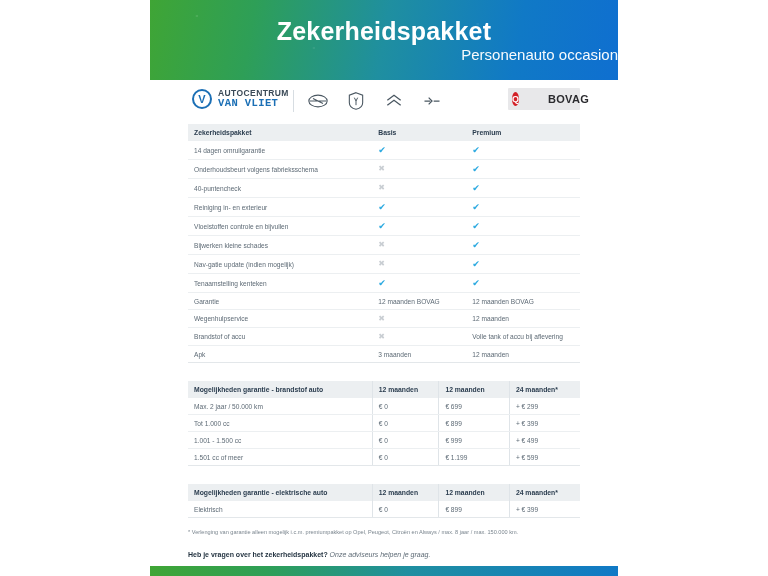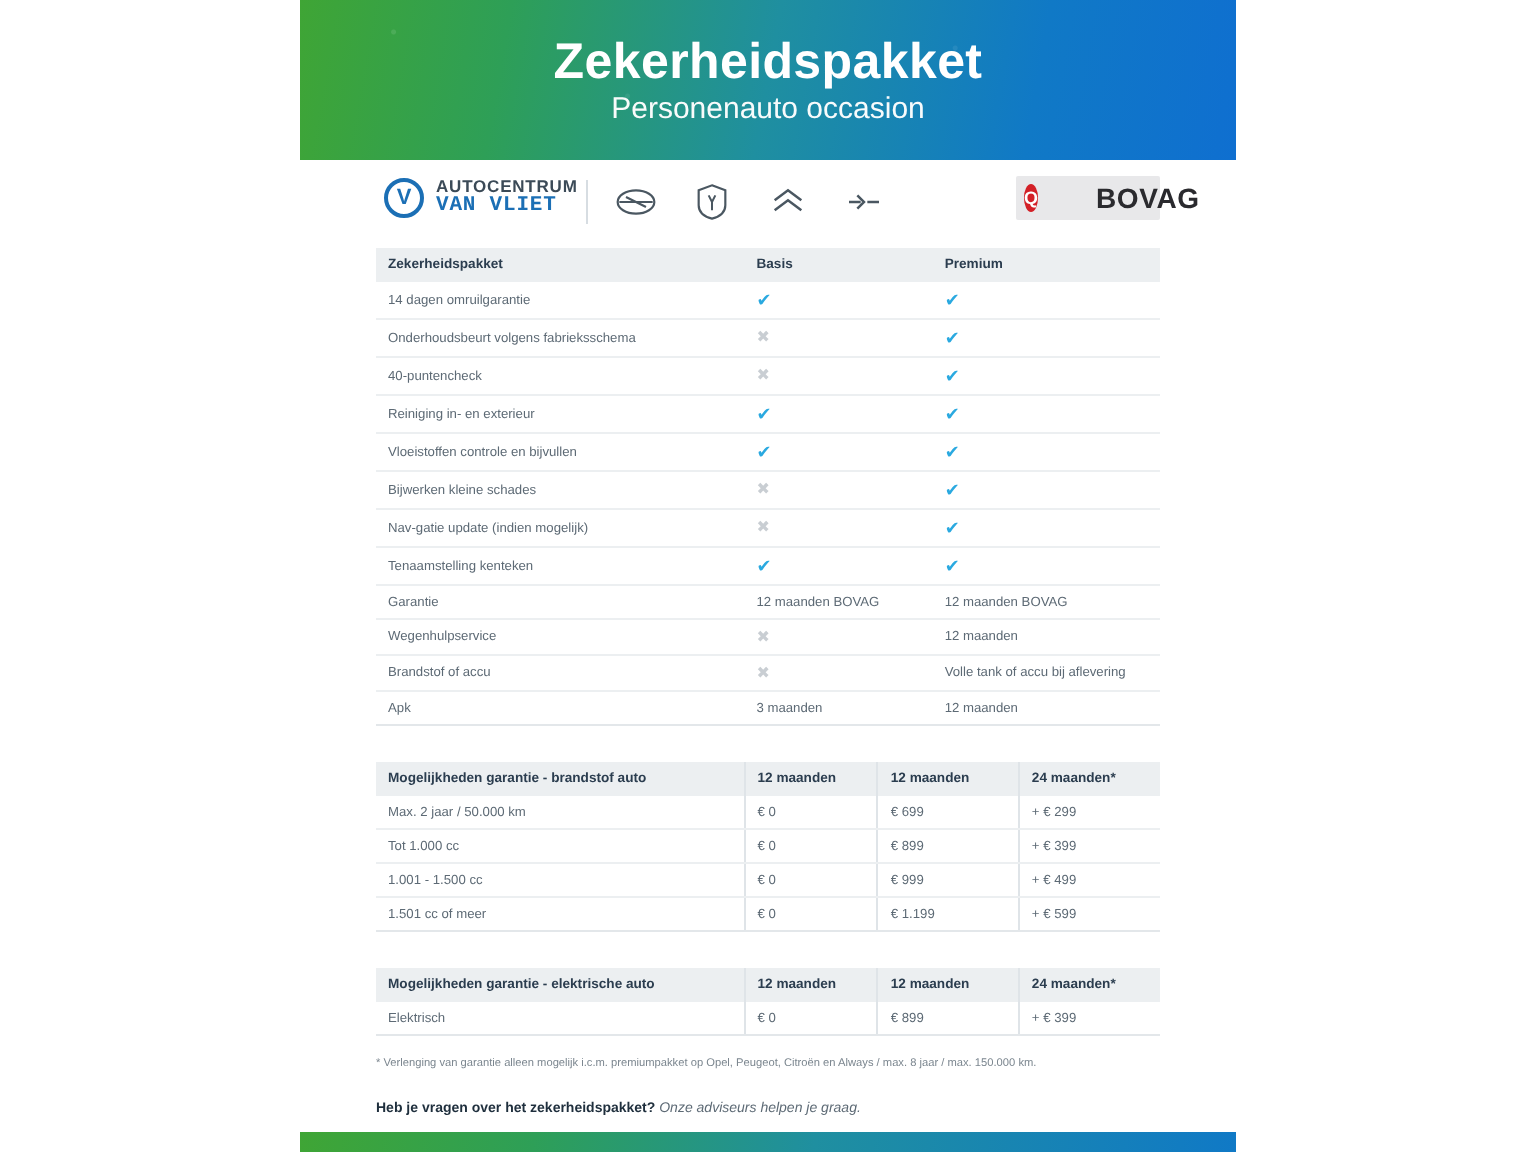--- a/index.html
+++ b/index.html
@@ -34,21 +34,21 @@
   .header-title {
     position: absolute; left: 0; right: 0; top: 17px;
     text-align: center;
     color: #ffffff;
     font-size: 25px;
     font-weight: bold;
     letter-spacing: .2px;
   }
   .header-sub {
     position: absolute; left: 0; right: 0; top: 46px;
-    text-align: center;
+    text-align: right;
     color: #ffffff;
     font-size: 15px;
     font-weight: normal;
     opacity: .97;
   }
 
   
   .rail-left, .rail-right {
     position: absolute; top: 0; width: 150px; height: 576px;
     background: #ffffff;
@@ -97,21 +97,21 @@
     display: flex; align-items: center; gap: 5px;
     padding-left: 4px;
     border-radius: 1px;
   }
   .bovag-dot {
     width: 14px; height: 14px; border-radius: 50%;
     background: #d32027; color: #fff;
     font-size: 9px; font-weight: bold;
     display: flex; align-items: center; justify-content: center;
   }
-  .bovag-text { font-size: 14px; font-weight: bold; color: #2a2a2e; letter-spacing: .3px; margin-left: 24px; }
+  .bovag-text { font-size: 11px; font-weight: bold; color: #2a2a2e; letter-spacing: .3px; margin-left: 24px; }
 
   
   .content {
     position: absolute; left: 150px; top: 124px; width: 468px; bottom: 10px;
     background: #ffffff;
     padding: 0 38px;
   }
 
   table.tbl {
     width: 100%;

